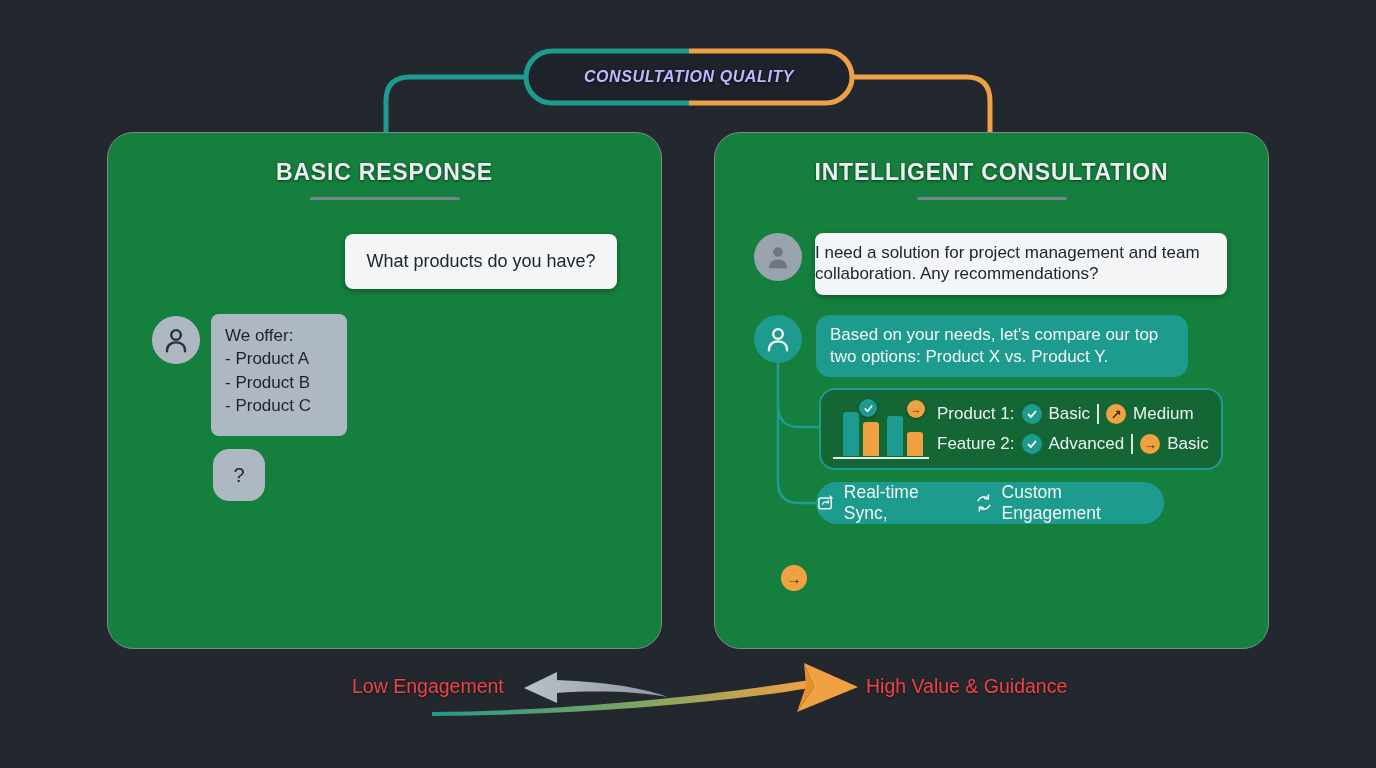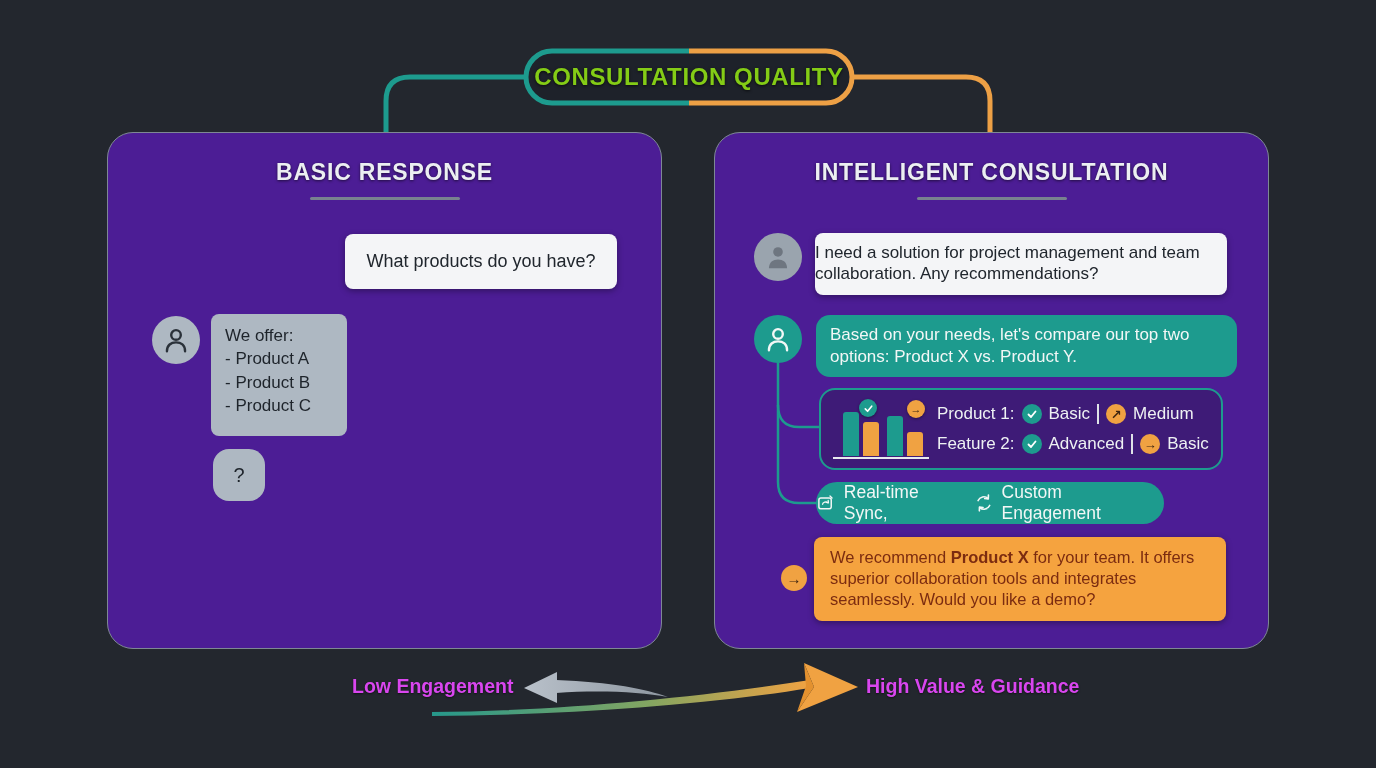--- a/index.html
+++ b/index.html
@@ -7,27 +7,28 @@
     position:relative;width:1376px;height:768px;overflow:hidden;
     background:#23272e;
     font-family:"Liberation Sans","DejaVu Sans",sans-serif;
     color:#e9ecef;
   }
   
   #top-svg{position:absolute;left:0;top:0;pointer-events:none;}
   .title-badge-text{
     position:absolute;left:526px;top:51px;width:326px;height:52px;
     display:flex;align-items:center;justify-content:center;
-    font-size:24px;font-weight:bold;letter-spacing:.6px;color:#84cc16;
+    font-size:16px;font-weight:bold;letter-spacing:.6px;color:#c4b5fd;
     text-shadow:0 1px 3px rgba(0,0,0,.65);
+    font-style:italic;
   }
   
   .panel{
     position:absolute;top:132px;width:555px;height:517px;
-    border:1.6px solid #7e8894;border-radius:26px;background:#4c1d95;
+    border:1.6px solid #7e8894;border-radius:26px;background:#15803d;
     box-sizing:border-box;
   }
   #left-panel{left:107px;}
   #right-panel{left:714px;}
   .panel-heading{
     position:absolute;top:26px;left:0;right:0;text-align:center;
     font-size:23px;font-weight:bold;letter-spacing:.8px;color:#eceff2;
     text-shadow:0 1px 3px rgba(0,0,0,.6);
   }
   .panel-underline{
@@ -81,21 +82,21 @@
     display:flex;align-items:center;justify-content:center;gap:8px;
     font-size:17.5px;color:#f2f7f6;
   }
   
   #rec-arrow{
     position:absolute;left:66px;top:432px;width:26px;height:26px;border-radius:50%;
     background:#f0a242;color:#3c2410;display:flex;align-items:center;justify-content:center;
     font-size:15px;font-weight:bold;
   }
   
-  .footer-label{position:absolute;font-size:19.5px;color:#d946ef;text-shadow:0 1px 2px rgba(0,0,0,.5);font-weight:bold;}
+  .footer-label{position:absolute;font-size:19.5px;color:#ef4444;text-shadow:0 1px 2px rgba(0,0,0,.5);}
   #footer-svg{position:absolute;left:400px;top:652px;pointer-events:none;}
   
   #rp-connector{position:absolute;left:0;top:0;pointer-events:none;}
 </style>
 </head>
 <body>
 
 <div id="canvas">
 
   <svg id="top-svg" width="1376" height="140" viewBox="0 0 1376 140">
@@ -151,21 +152,21 @@
       </svg>
     </div>
     <div class="bubble white" style="left:100px;top:100px;width:412px;height:62px;padding:9px 0;font-size:17px;line-height:1.25;">I need a solution for project management and team collaboration. Any recommendations?</div>
 
     <div class="avatar teal" style="left:39px;top:182px;">
       <svg width="32" height="32" viewBox="0 0 24 24">
         <circle cx="12" cy="8.2" r="3.6" fill="none" stroke="#f2f7f6" stroke-width="1.8"></circle>
         <path d="M5.2 20.5 C5.2 15.8 8.3 13.8 12 13.8 C15.7 13.8 18.8 15.8 18.8 20.5" fill="none" stroke="#f2f7f6" stroke-width="1.8" stroke-linecap="round"></path>
       </svg>
     </div>
-    <div class="bubble teal" style="left:101px;top:182px;width:421px;height:62px;padding:9px 14px;font-size:17px;line-height:1.28;border-radius:14px;">Based on your needs, let's compare our top two options: Product X vs. Product Y.</div>
+    <div class="bubble teal" style="left:101px;top:182px;width:372px;height:62px;padding:9px 14px;font-size:17px;line-height:1.28;border-radius:14px;">Based on your needs, let's compare our top two options: Product X vs. Product Y.</div>
 
     <div id="feature-box">
       <div class="mini-chart">
         <div class="bar teal" style="left:12px;width:16px;height:44px;"></div>
         <div class="bar orange" style="left:32px;width:16px;height:34px;"></div>
         <div class="bar teal" style="left:56px;width:16px;height:40px;"></div>
         <div class="bar orange" style="left:76px;width:16px;height:24px;"></div>
         <div class="chart-base"></div>
         <div class="mini-badge" style="left:28px;top:3px;background:#1d9b8e;">
           <svg width="11" height="11" viewBox="0 0 12 12">
@@ -213,23 +214,20 @@
       <svg width="20" height="20" viewBox="0 0 24 24">
         <path d="M5 9 a7.5 7.5 0 0 1 12-2.5" fill="none" stroke="#f2f7f6" stroke-width="2" stroke-linecap="round"></path>
         <path d="M17.5 2.5 L17.3 7 L13 6.5" fill="none" stroke="#f2f7f6" stroke-width="2" stroke-linecap="round" stroke-linejoin="round"></path>
         <path d="M19 15 a7.5 7.5 0 0 1 -12 2.5" fill="none" stroke="#f2f7f6" stroke-width="2" stroke-linecap="round"></path>
         <path d="M6.5 21.5 L6.7 17 L11 17.5" fill="none" stroke="#f2f7f6" stroke-width="2" stroke-linecap="round" stroke-linejoin="round"></path>
       </svg>
       <span>Custom Engagement</span>
     </div>
 
     <div id="rec-arrow">→</div>
-    <div class="bubble orange" style="left:99px;top:404px;width:412px;height:84px;padding:10px 16px;font-size:16.5px;line-height:1.27;">
-      <span>We recommend </span><b>Product X</b><span> for your team. It offers superior collaboration tools and integrates seamlessly. Would you like a demo?</span>
-    </div>
   </div>
 
   <div class="footer-label" style="left:352px;top:675px;">Low Engagement</div>
   <div class="footer-label" style="left:866px;top:675px;">High Value &amp; Guidance</div>
 
   <svg id="footer-svg" width="480" height="80" viewBox="400 652 480 80">
     <defs>
       <linearGradient id="swooshgrad" gradientUnits="userSpaceOnUse" x1="432" y1="0" x2="830" y2="0">
         <stop offset="0" stop-color="#26988b"></stop>
         <stop offset="0.55" stop-color="#84a561"></stop>

